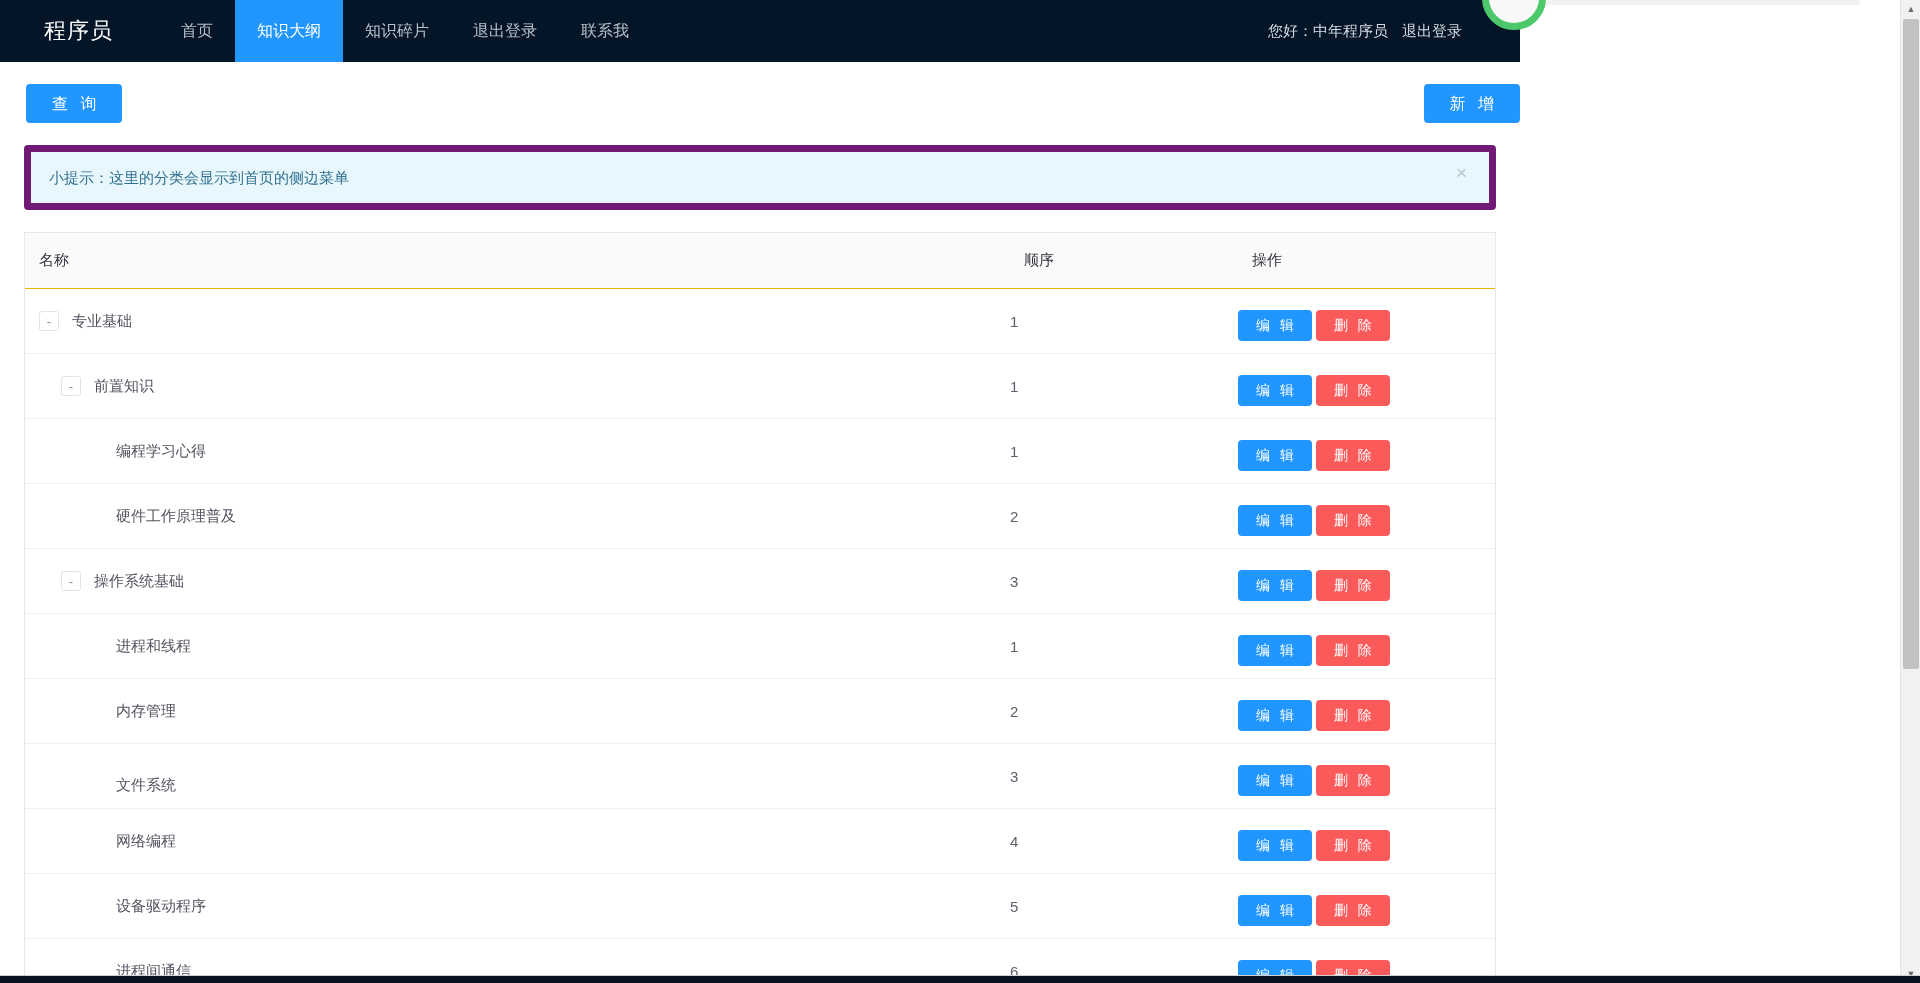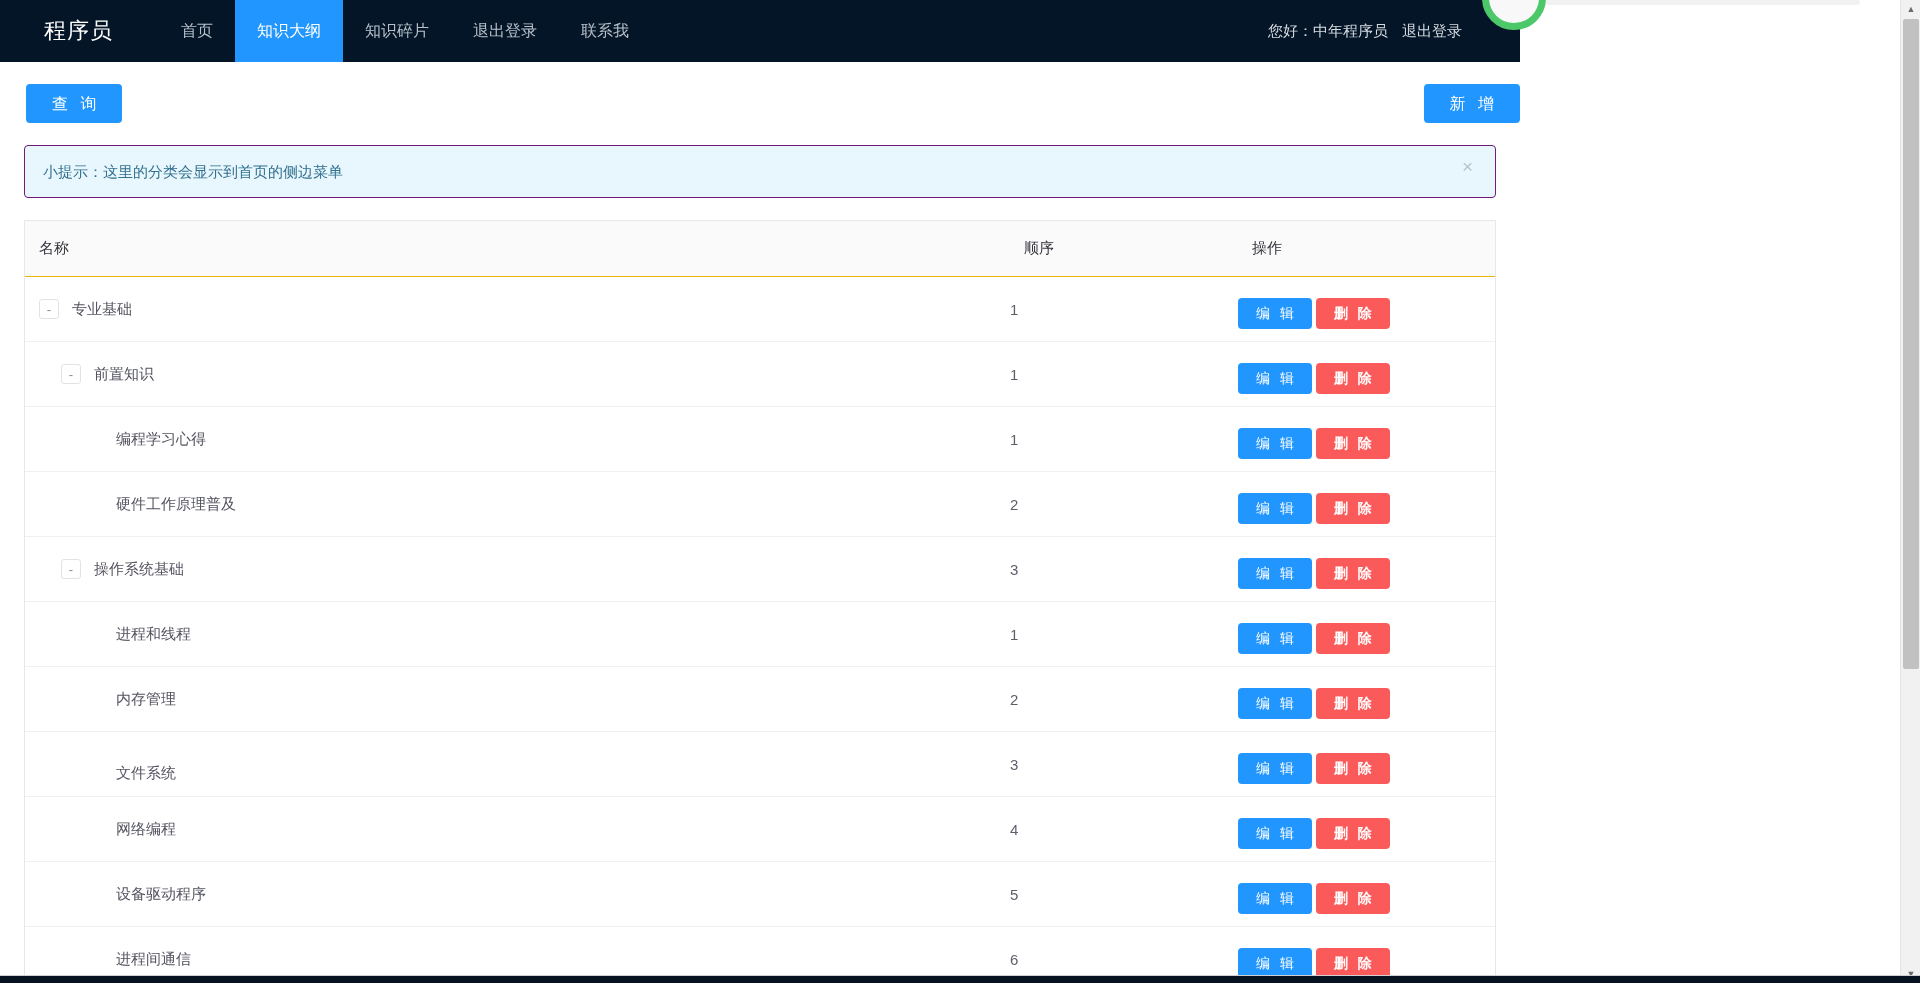--- a/index.html
+++ b/index.html
@@ -119,21 +119,21 @@
     font-family: inherit;
     line-height: 1.2;
   }
   .btn-primary { background: #2196ff; }
 
   
   .alert {
     position: relative;
     margin: 22px 24px 0 24px;
     background: #e8f7fd;
-    border: 1px solid #701a75;
+    border: 7px solid #701a75;
     border-radius: 4px;
     padding: 15px 40px 15px 18px;
     color: #31708f;
     font-size: 15px;
     line-height: 1.4;
   }
   .alert-close {
     position: absolute;
     top: 10px;
     right: 16px;
@@ -217,21 +217,21 @@
     color: #ffffff;
     font-size: 14px;
     letter-spacing: 3px;
     text-indent: 3px;
     padding: 7px 15px;
     cursor: pointer;
     font-family: inherit;
     line-height: 1.2;
   }
   .btn-edit   { background: #2196ff; }
-  .btn-delete { background: #fb5a5a; font-weight: bold; }
+  .btn-delete { background: #fb5a5a; }
 
   
   .scrollbar {
     position: absolute;
     top: 0; right: 0;
     width: 20px;
     height: 983px;
     background: #f1f1f1;
     border-left: 1px solid #e4e4e4;
     z-index: 20;

